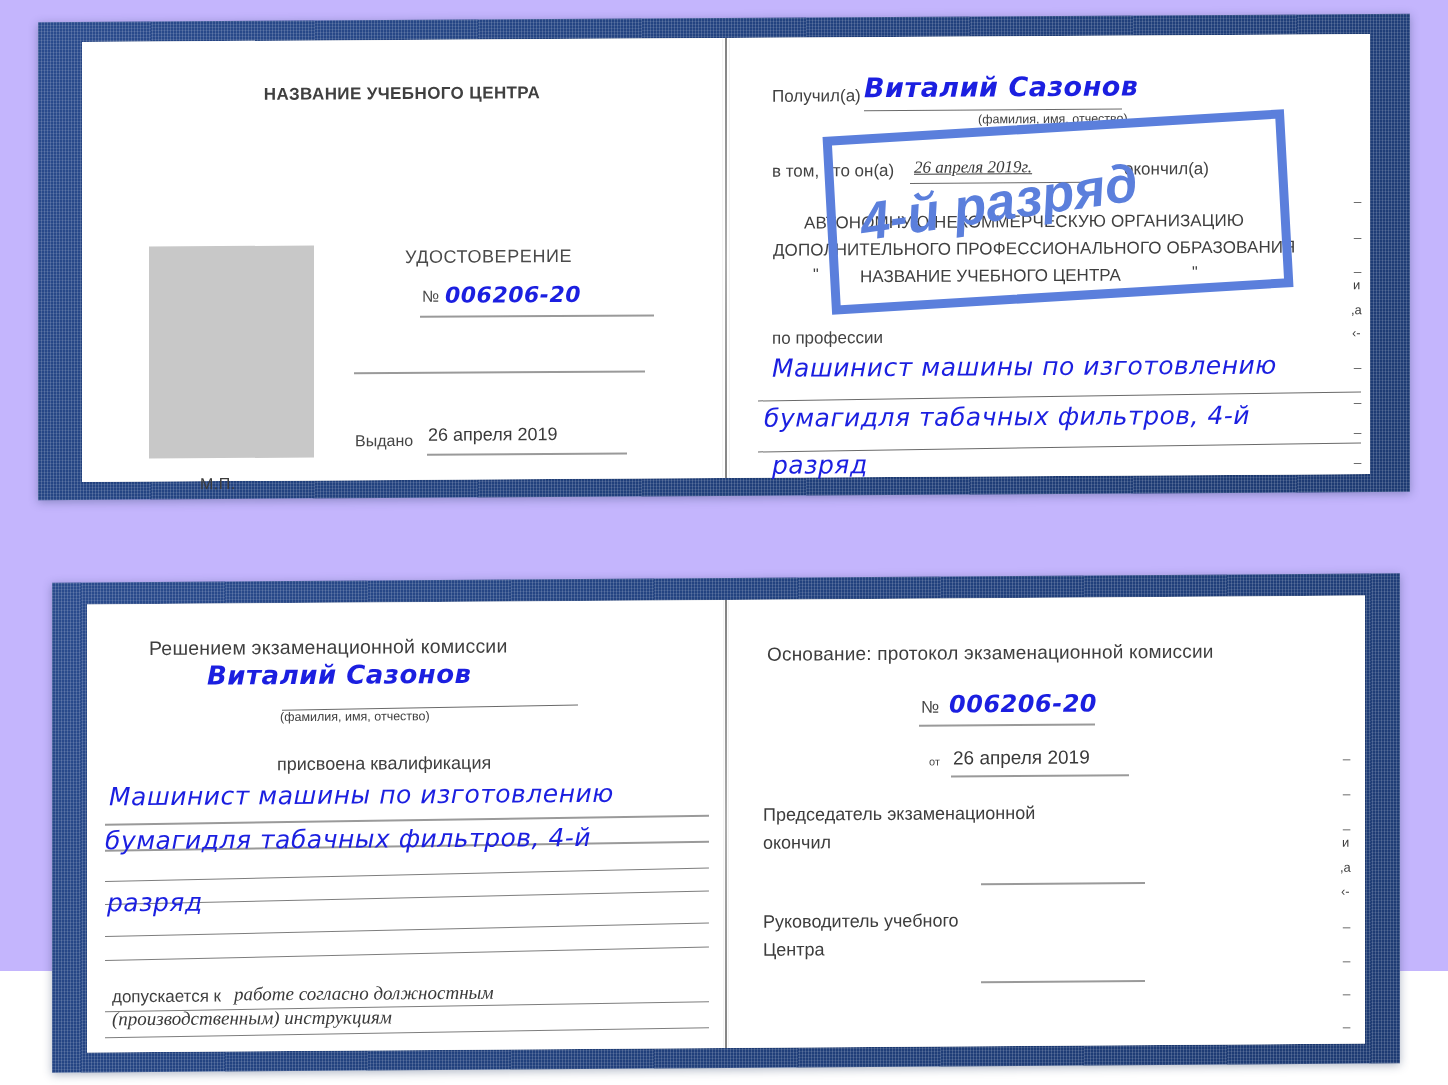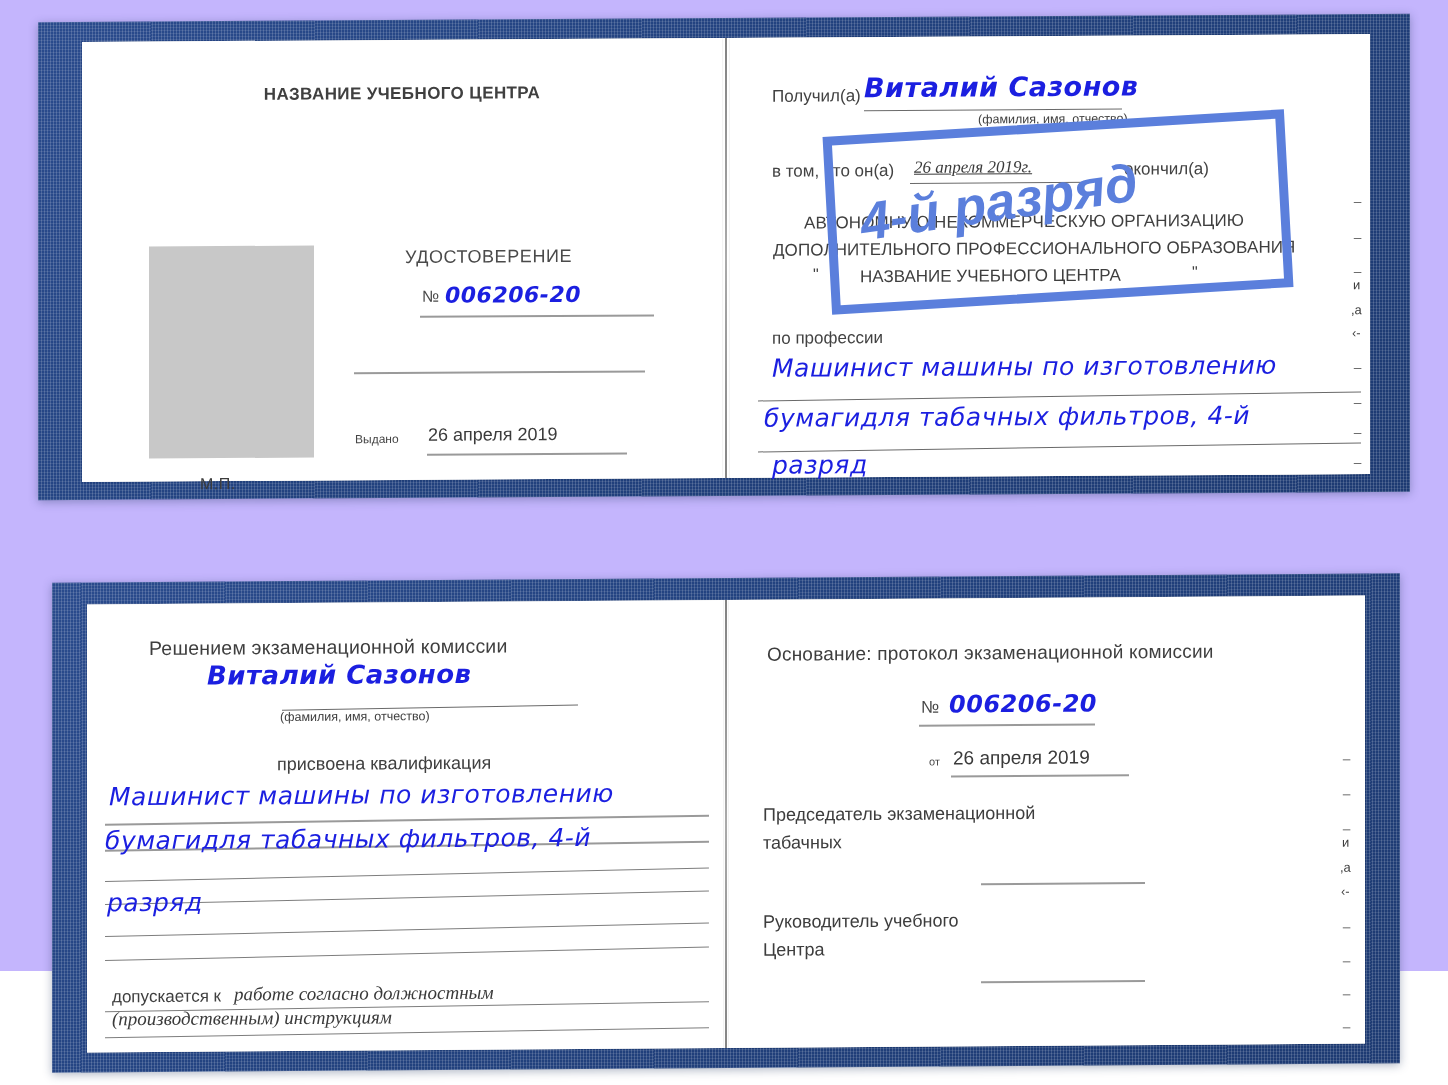--- a/index.html
+++ b/index.html
@@ -105,21 +105,21 @@
       <div class="photo" style="left:67px;top:205px;width:165px;height:212px;"></div>
 
       <div class="t" style="left:323px;top:207px;font-size:18px;letter-spacing:.6px;color:#4a4a4a;">УДОСТОВЕРЕНИЕ</div>
 
       <div class="t" style="left:340px;top:248px;font-size:16px;color:#4a4a4a;">№</div>
       <div class="hand" style="position:absolute;left:363px;top:243px;font-size:22px;font-weight:bold;">006206-20</div>
       <div class="rule" style="left:338px;top:276px;width:234px;"></div>
 
       <div class="rule" style="left:272px;top:332px;width:291px;"></div>
 
-      <div class="t" style="left:273px;top:392px;font-size:12px;color:#454545;">Выдано</div>
+      <div class="t" style="left:273px;top:392px;font-size:16px;color:#454545;">Выдано</div>
       <div class="t" style="left:346px;top:385px;font-size:18px;color:#3b3b3b;">26 апреля 2019</div>
       <div class="rule" style="left:345px;top:414px;width:200px;"></div>
 
       <div class="t" style="left:118px;top:434px;font-size:16px;color:#3b3b3b;letter-spacing:.5px;">М.П.</div>
 
       <div class="t" style="left:690px;top:49px;font-size:17px;color:#424242;">Получил(а)</div>
       <div class="hand" style="position:absolute;left:782px;top:35px;font-size:27px;font-weight:bold;">Виталий Сазонов</div>
       <div class="rule dk" style="left:782px;top:73px;width:258px;"></div>
       <div class="t" style="left:896px;top:76px;font-size:12.5px;color:#404040;">(фамилия, имя, отчество)</div>
 
@@ -201,21 +201,21 @@
 
       <div class="t" style="left:834px;top:99px;font-size:17px;color:#474747;">№</div>
       <div class="hand" style="position:absolute;left:862px;top:92px;font-size:24px;font-weight:bold;">006206-20</div>
       <div class="rule" style="left:832px;top:126px;width:176px;"></div>
 
       <div class="t" style="left:842px;top:157px;font-size:11px;color:#474747;">от</div>
       <div class="t" style="left:866px;top:149px;font-size:19px;color:#3a3a3a;">26 апреля 2019</div>
       <div class="rule" style="left:864px;top:177px;width:178px;"></div>
 
       <div class="t" style="left:676px;top:205px;font-size:18px;color:#3d3d3d;">Председатель экзаменационной</div>
-      <div class="t" style="left:676px;top:233px;font-size:18px;color:#3d3d3d;">табачных</div>
+      <div class="t" style="left:676px;top:233px;font-size:18px;color:#3d3d3d;">окончил</div>
       <div class="rule" style="left:894px;top:285px;width:164px;"></div>
 
       <div class="t" style="left:676px;top:312px;font-size:18px;color:#3d3d3d;">Руководитель учебного</div>
       <div class="t" style="left:676px;top:340px;font-size:18px;color:#3d3d3d;">Центра</div>
       <div class="rule" style="left:894px;top:383px;width:164px;"></div>
 
       <div class="bleed" style="left:1256px;top:150px;">_</div>
       <div class="bleed" style="left:1256px;top:185px;">_</div>
       <div class="bleed" style="left:1256px;top:220px;">_</div>
       <div class="bleed" style="left:1255px;top:239px;">и</div>

